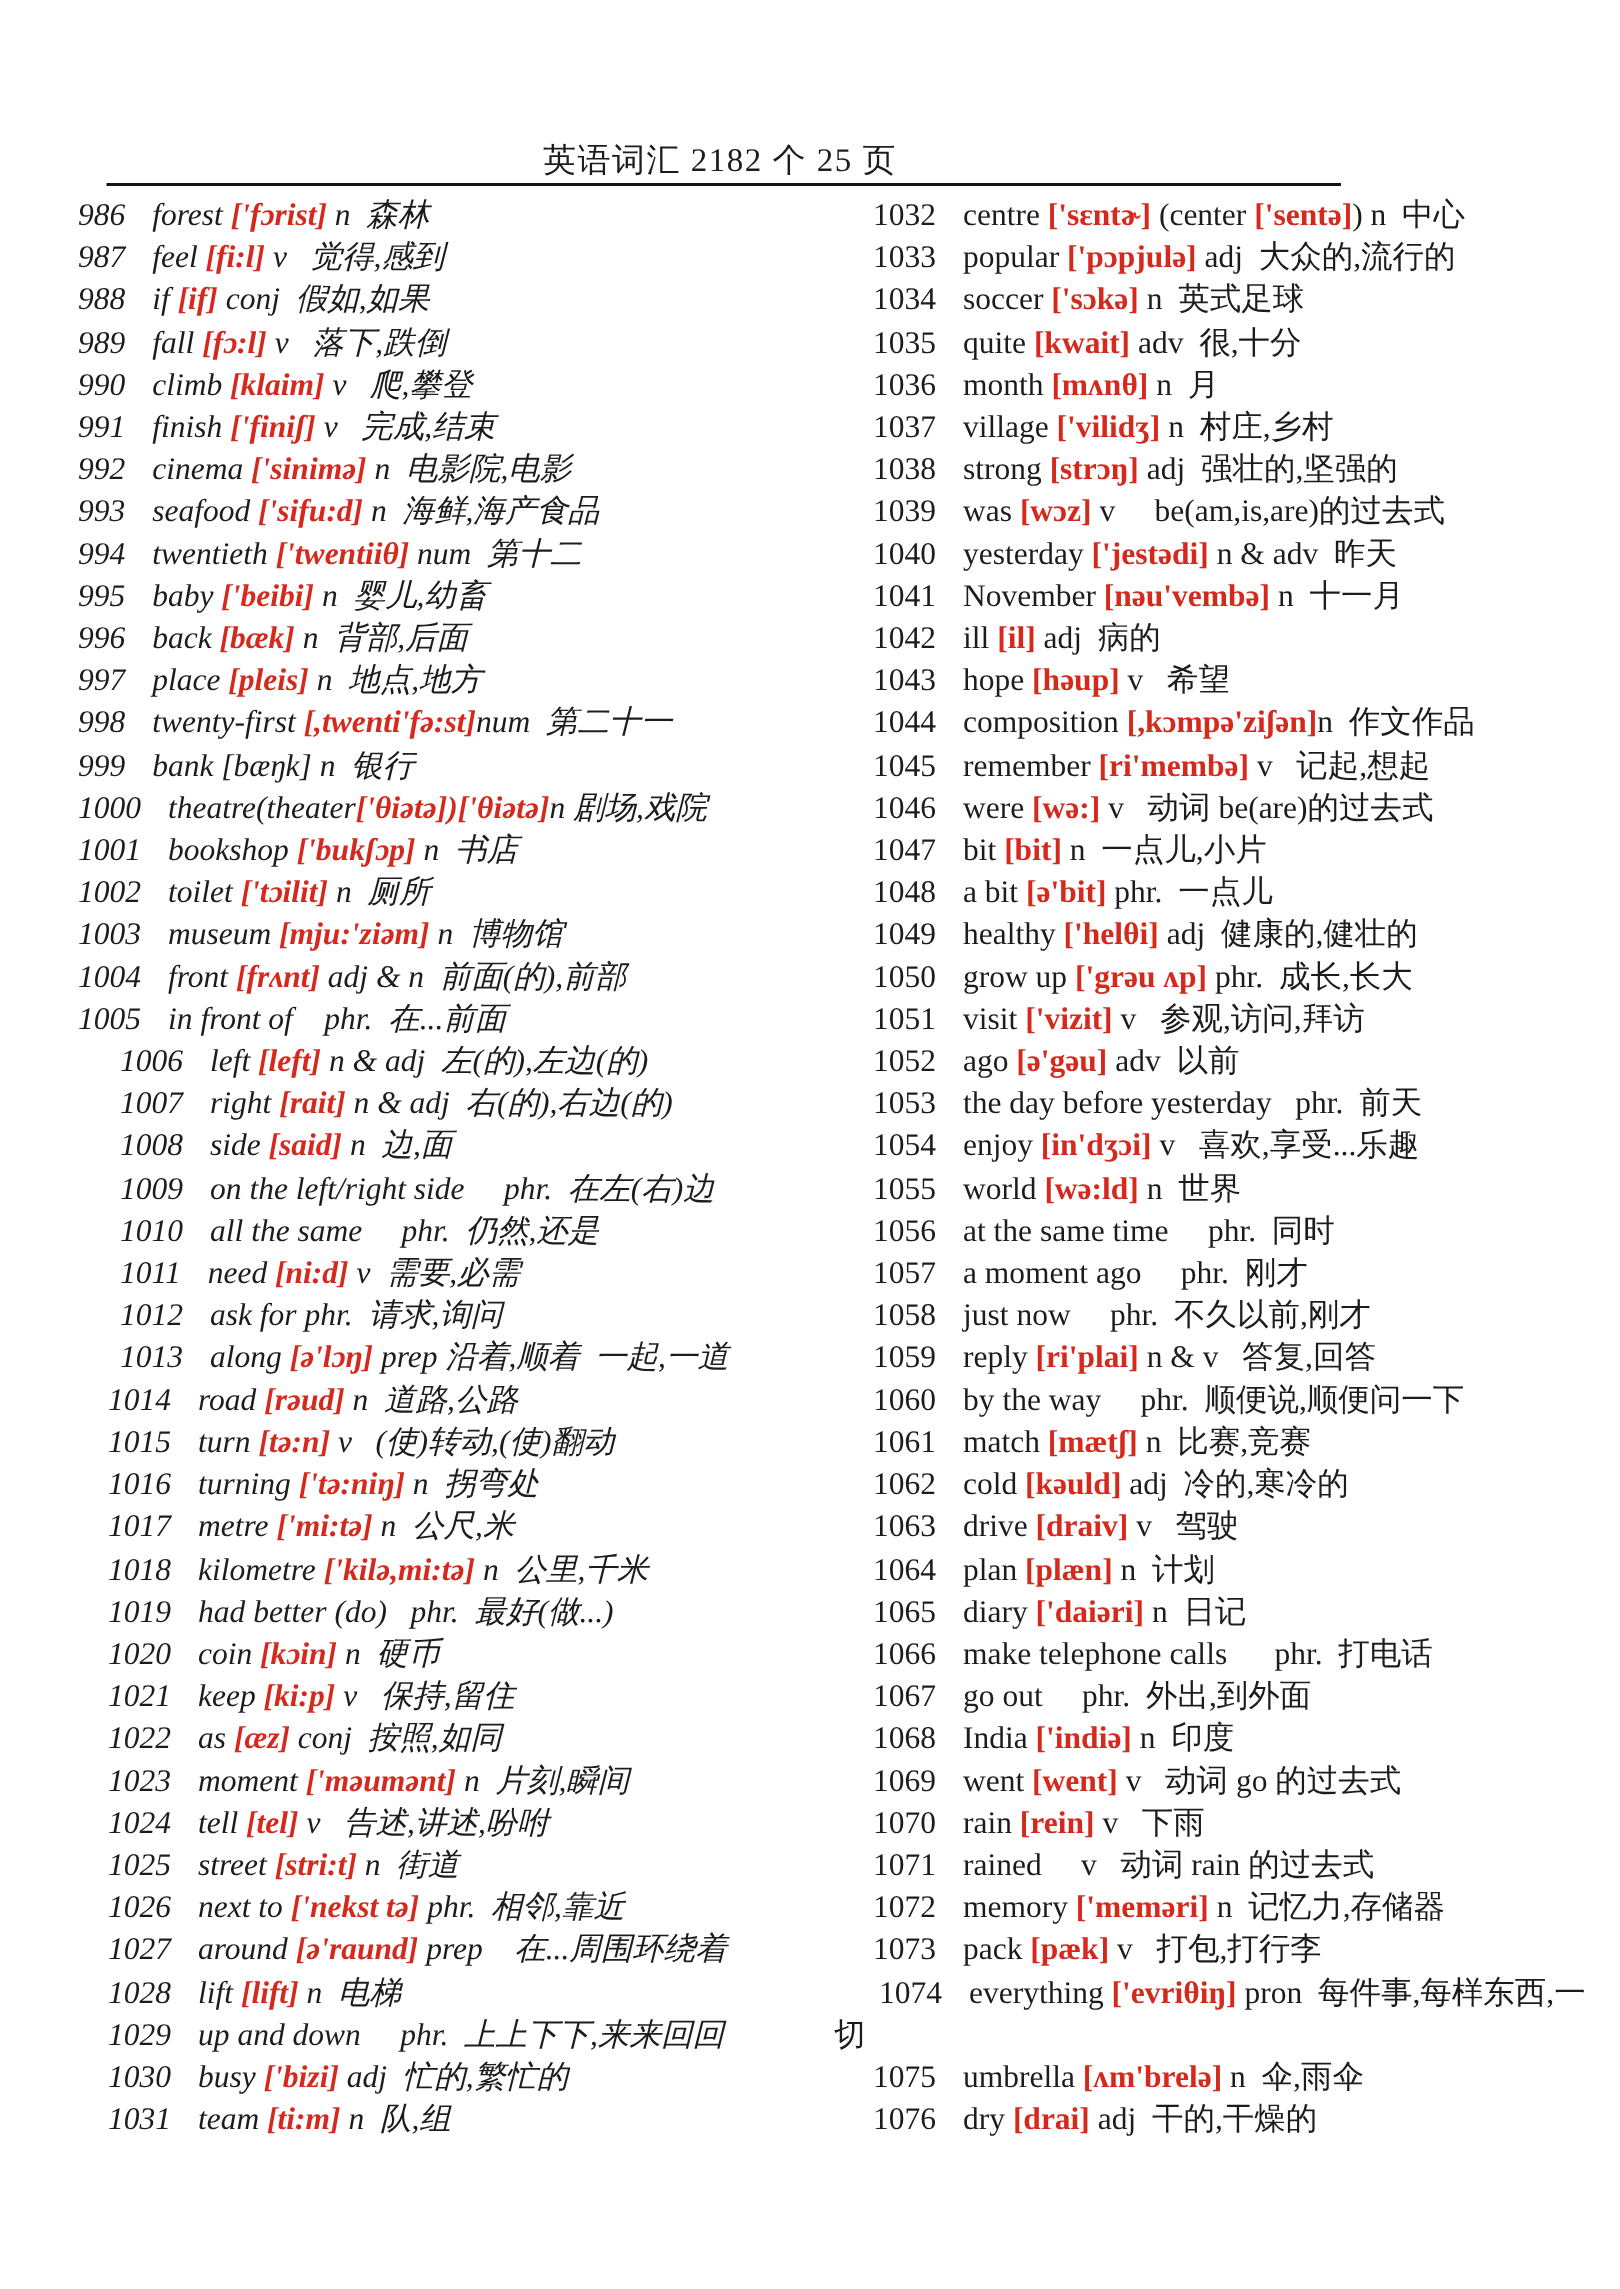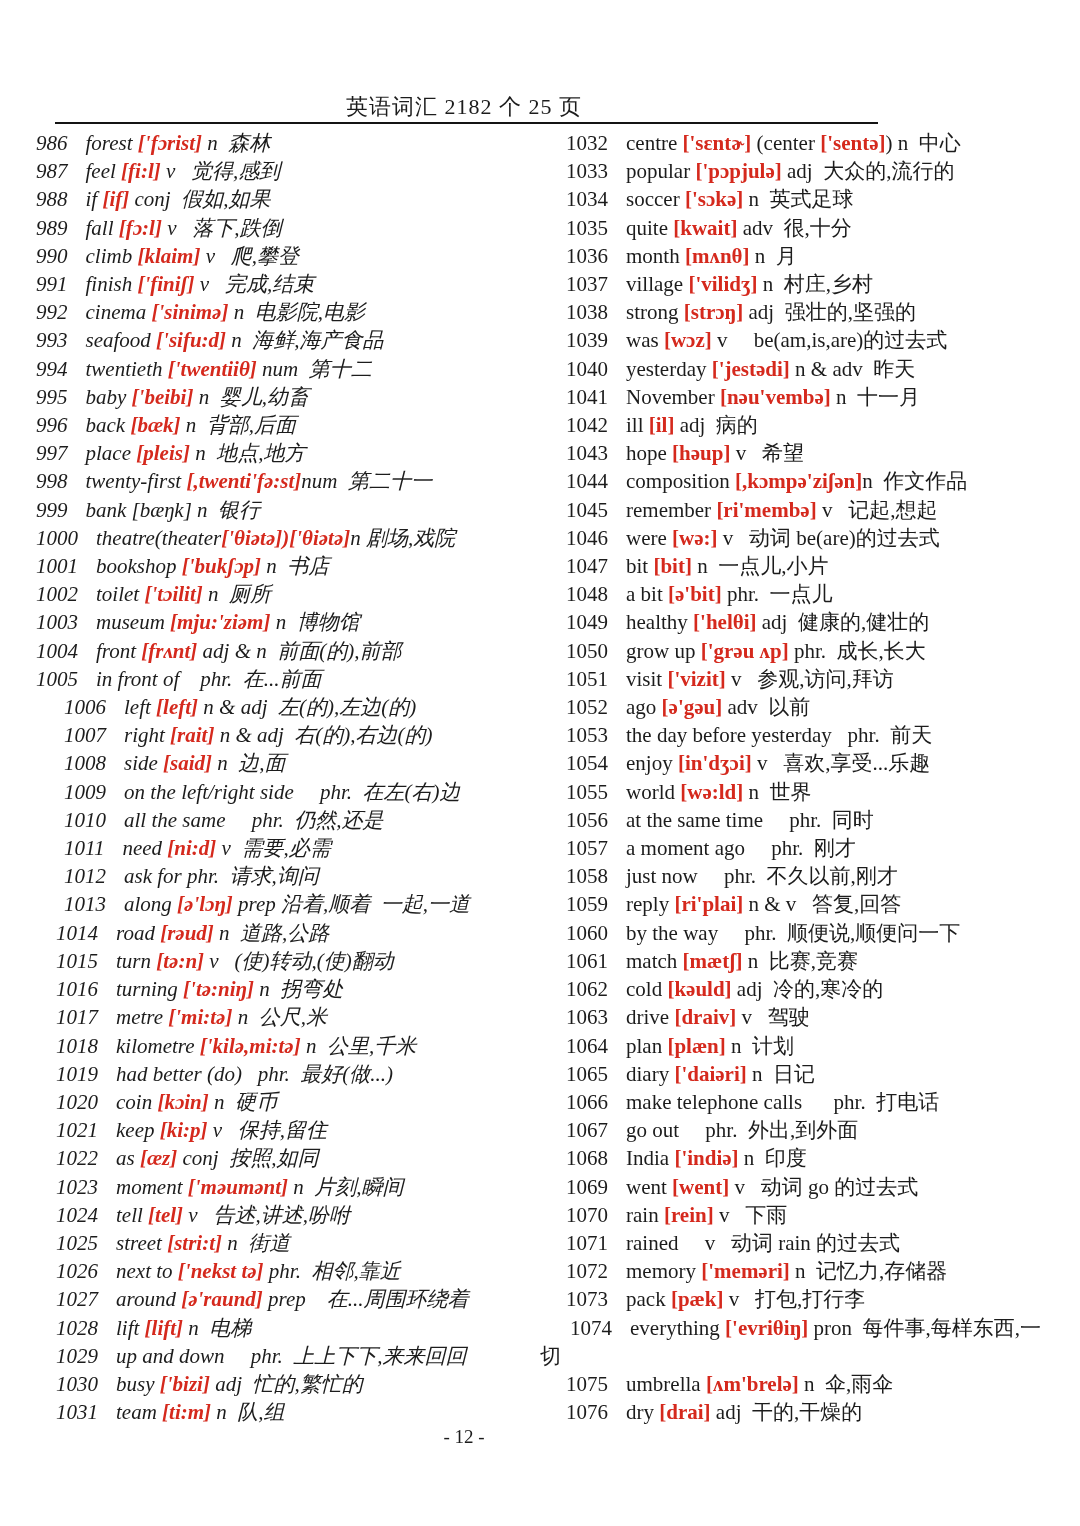--- a/index.html
+++ b/index.html
@@ -1,18 +1,18 @@
 <!DOCTYPE html>
 <html><head>
 <meta charset="utf-8">
 <style>
   html,body{margin:0;padding:0;background:#ffffff;}
   body{width:1080px;height:1526px;overflow:hidden;
        font-family:"Liberation Serif","DejaVu Serif",serif;color:#1c1c1c;}
-  .page{position:relative;width:928px;height:1526px;background:#ffffff;}
+  .page{position:relative;width:928px;height:1526px;background:#ffffff;margin-left:16px;}
   .header{position:absolute;top:92px;left:0;width:100%;text-align:center;
           font-size:22px;letter-spacing:1px;}
   .header-rule{position:absolute;top:122px;left:55px;right:50px;height:0;
                border-top:2px solid #141414;}
   .cols{position:absolute;top:129px;left:30px;display:flex;}
   .col{white-space:pre-wrap;}
   .col-left{width:510px;font-style:italic;}
   .col-right{width:520px;}
   .row{font-size:21px;line-height:28.2px;}
   .no{display:inline;margin-right:18px;}
@@ -23,14 +23,13 @@
 </head>
 <body>
 
 <div class="page">
   <div class="header">英语词汇 2182 个  25 页</div>
   <div class="header-rule"></div>
   <div class="cols">
     <div class="col col-left" id="col-left"><div class="row" style="text-indent: 6px;"><span class="no">986</span><span class="tx">forest </span><span class="ph">['fɔrist]</span><span class="tx"> n  森林</span></div><div class="row" style="text-indent: 6px;"><span class="no">987</span><span class="tx">feel </span><span class="ph">[fi:l]</span><span class="tx"> v   觉得,感到</span></div><div class="row" style="text-indent: 6px;"><span class="no">988</span><span class="tx">if </span><span class="ph">[if]</span><span class="tx"> conj  假如,如果</span></div><div class="row" style="text-indent: 6px;"><span class="no">989</span><span class="tx">fall </span><span class="ph">[fɔ:l]</span><span class="tx"> v   落下,跌倒</span></div><div class="row" style="text-indent: 6px;"><span class="no">990</span><span class="tx">climb </span><span class="ph">[klaim]</span><span class="tx"> v   爬,攀登</span></div><div class="row" style="text-indent: 6px;"><span class="no">991</span><span class="tx">finish </span><span class="ph">['finiʃ]</span><span class="tx"> v   完成,结束</span></div><div class="row" style="text-indent: 6px;"><span class="no">992</span><span class="tx">cinema </span><span class="ph">['sinimə]</span><span class="tx"> n  电影院,电影</span></div><div class="row" style="text-indent: 6px;"><span class="no">993</span><span class="tx">seafood </span><span class="ph">['sifu:d]</span><span class="tx"> n  海鲜,海产食品</span></div><div class="row" style="text-indent: 6px;"><span class="no">994</span><span class="tx">twentieth </span><span class="ph">['twentiiθ]</span><span class="tx"> num  第十二</span></div><div class="row" style="text-indent: 6px;"><span class="no">995</span><span class="tx">baby </span><span class="ph">['beibi]</span><span class="tx"> n  婴儿,幼畜</span></div><div class="row" style="text-indent: 6px;"><span class="no">996</span><span class="tx">back </span><span class="ph">[bæk]</span><span class="tx"> n  背部,后面</span></div><div class="row" style="text-indent: 6px;"><span class="no">997</span><span class="tx">place </span><span class="ph">[pleis]</span><span class="tx"> n  地点,地方</span></div><div class="row" style="text-indent: 6px;"><span class="no">998</span><span class="tx">twenty-first </span><span class="ph">[,twenti'fə:st]</span><span class="tx">num  第二十一</span></div><div class="row" style="text-indent: 6px;"><span class="no">999</span><span class="tx">bank [bæŋk] n  银行</span></div><div class="row" style="text-indent: 6px;"><span class="no">1000</span><span class="tx">theatre(theater</span><span class="ph">['θiətə])['θiətə]</span><span class="tx">n 剧场,戏院</span></div><div class="row" style="text-indent: 6px;"><span class="no">1001</span><span class="tx">bookshop </span><span class="ph">['bukʃɔp]</span><span class="tx"> n  书店</span></div><div class="row" style="text-indent: 6px;"><span class="no">1002</span><span class="tx">toilet </span><span class="ph">['tɔilit]</span><span class="tx"> n  厕所</span></div><div class="row" style="text-indent: 6px;"><span class="no">1003</span><span class="tx">museum </span><span class="ph">[mju:'ziəm]</span><span class="tx"> n  博物馆</span></div><div class="row" style="text-indent: 6px;"><span class="no">1004</span><span class="tx">front </span><span class="ph">[frʌnt]</span><span class="tx"> adj &amp; n  前面(的),前部</span></div><div class="row" style="text-indent: 6px;"><span class="no">1005</span><span class="tx">in front of    phr.  在...前面</span></div><div class="row" style="text-indent: 34px;"><span class="no">1006</span><span class="tx">left </span><span class="ph">[left]</span><span class="tx"> n &amp; adj  左(的),左边(的)</span></div><div class="row" style="text-indent: 34px;"><span class="no">1007</span><span class="tx">right </span><span class="ph">[rait]</span><span class="tx"> n &amp; adj  右(的),右边(的)</span></div><div class="row" style="text-indent: 34px;"><span class="no">1008</span><span class="tx">side </span><span class="ph">[said]</span><span class="tx"> n  边,面</span></div><div class="row" style="text-indent: 34px;"><span class="no">1009</span><span class="tx">on the left/right side     phr.  在左(右)边</span></div><div class="row" style="text-indent: 34px;"><span class="no">1010</span><span class="tx">all the same     phr.  仍然,还是</span></div><div class="row" style="text-indent: 34px;"><span class="no">1011</span><span class="tx">need </span><span class="ph">[ni:d]</span><span class="tx"> v  需要,必需</span></div><div class="row" style="text-indent: 34px;"><span class="no">1012</span><span class="tx">ask for phr.  请求,询问</span></div><div class="row" style="text-indent: 34px;"><span class="no">1013</span><span class="tx">along </span><span class="ph">[ə'lɔŋ]</span><span class="tx"> prep 沿着,顺着  一起,一道</span></div><div class="row" style="text-indent: 26px;"><span class="no">1014</span><span class="tx">road </span><span class="ph">[rəud]</span><span class="tx"> n  道路,公路</span></div><div class="row" style="text-indent: 26px;"><span class="no">1015</span><span class="tx">turn </span><span class="ph">[tə:n]</span><span class="tx"> v   (使)转动,(使)翻动</span></div><div class="row" style="text-indent: 26px;"><span class="no">1016</span><span class="tx">turning </span><span class="ph">['tə:niŋ]</span><span class="tx"> n  拐弯处</span></div><div class="row" style="text-indent: 26px;"><span class="no">1017</span><span class="tx">metre </span><span class="ph">['mi:tə]</span><span class="tx"> n  公尺,米</span></div><div class="row" style="text-indent: 26px;"><span class="no">1018</span><span class="tx">kilometre </span><span class="ph">['kilə,mi:tə]</span><span class="tx"> n  公里,千米</span></div><div class="row" style="text-indent: 26px;"><span class="no">1019</span><span class="tx">had better (do)   phr.  最好(做...)</span></div><div class="row" style="text-indent: 26px;"><span class="no">1020</span><span class="tx">coin </span><span class="ph">[kɔin]</span><span class="tx"> n  硬币</span></div><div class="row" style="text-indent: 26px;"><span class="no">1021</span><span class="tx">keep </span><span class="ph">[ki:p]</span><span class="tx"> v   保持,留住</span></div><div class="row" style="text-indent: 26px;"><span class="no">1022</span><span class="tx">as </span><span class="ph">[æz]</span><span class="tx"> conj  按照,如同</span></div><div class="row" style="text-indent: 26px;"><span class="no">1023</span><span class="tx">moment </span><span class="ph">['məumənt]</span><span class="tx"> n  片刻,瞬间</span></div><div class="row" style="text-indent: 26px;"><span class="no">1024</span><span class="tx">tell </span><span class="ph">[tel]</span><span class="tx"> v   告述,讲述,吩咐</span></div><div class="row" style="text-indent: 26px;"><span class="no">1025</span><span class="tx">street </span><span class="ph">[stri:t]</span><span class="tx"> n  街道</span></div><div class="row" style="text-indent: 26px;"><span class="no">1026</span><span class="tx">next to </span><span class="ph">['nekst tə]</span><span class="tx"> phr.  相邻,靠近</span></div><div class="row" style="text-indent: 26px;"><span class="no">1027</span><span class="tx">around </span><span class="ph">[ə'raund]</span><span class="tx"> prep    在...周围环绕着</span></div><div class="row" style="text-indent: 26px;"><span class="no">1028</span><span class="tx">lift </span><span class="ph">[lift]</span><span class="tx"> n  电梯</span></div><div class="row" style="text-indent: 26px;"><span class="no">1029</span><span class="tx">up and down     phr.  上上下下,来来回回</span></div><div class="row" style="text-indent: 26px;"><span class="no">1030</span><span class="tx">busy </span><span class="ph">['bizi]</span><span class="tx"> adj  忙的,繁忙的</span></div><div class="row" style="text-indent: 26px;"><span class="no">1031</span><span class="tx">team </span><span class="ph">[ti:m]</span><span class="tx"> n  队,组</span></div></div>
     <div class="col col-right" id="col-right"><div class="row" style="text-indent: 26px;"><span class="no">1032</span><span class="tx">centre </span><span class="ph">['sɛntɚ]</span><span class="tx"> (center </span><span class="ph">['sentə]</span><span class="tx">) n  中心</span></div><div class="row" style="text-indent: 26px;"><span class="no">1033</span><span class="tx">popular </span><span class="ph">['pɔpjulə]</span><span class="tx"> adj  大众的,流行的</span></div><div class="row" style="text-indent: 26px;"><span class="no">1034</span><span class="tx">soccer </span><span class="ph">['sɔkə]</span><span class="tx"> n  英式足球</span></div><div class="row" style="text-indent: 26px;"><span class="no">1035</span><span class="tx">quite </span><span class="ph">[kwait]</span><span class="tx"> adv  很,十分</span></div><div class="row" style="text-indent: 26px;"><span class="no">1036</span><span class="tx">month </span><span class="ph">[mʌnθ]</span><span class="tx"> n  月</span></div><div class="row" style="text-indent: 26px;"><span class="no">1037</span><span class="tx">village </span><span class="ph">['vilidʒ]</span><span class="tx"> n  村庄,乡村</span></div><div class="row" style="text-indent: 26px;"><span class="no">1038</span><span class="tx">strong </span><span class="ph">[strɔŋ]</span><span class="tx"> adj  强壮的,坚强的</span></div><div class="row" style="text-indent: 26px;"><span class="no">1039</span><span class="tx">was </span><span class="ph">[wɔz]</span><span class="tx"> v     be(am,is,are)的过去式</span></div><div class="row" style="text-indent: 26px;"><span class="no">1040</span><span class="tx">yesterday </span><span class="ph">['jestədi]</span><span class="tx"> n &amp; adv  昨天</span></div><div class="row" style="text-indent: 26px;"><span class="no">1041</span><span class="tx">November </span><span class="ph">[nəu'vembə]</span><span class="tx"> n  十一月</span></div><div class="row" style="text-indent: 26px;"><span class="no">1042</span><span class="tx">ill </span><span class="ph">[il]</span><span class="tx"> adj  病的</span></div><div class="row" style="text-indent: 26px;"><span class="no">1043</span><span class="tx">hope </span><span class="ph">[həup]</span><span class="tx"> v   希望</span></div><div class="row" style="text-indent: 26px;"><span class="no">1044</span><span class="tx">composition </span><span class="ph">[,kɔmpə'ziʃən]</span><span class="tx">n  作文作品</span></div><div class="row" style="text-indent: 26px;"><span class="no">1045</span><span class="tx">remember </span><span class="ph">[ri'membə]</span><span class="tx"> v   记起,想起</span></div><div class="row" style="text-indent: 26px;"><span class="no">1046</span><span class="tx">were </span><span class="ph">[wə:]</span><span class="tx"> v   动词 be(are)的过去式</span></div><div class="row" style="text-indent: 26px;"><span class="no">1047</span><span class="tx">bit </span><span class="ph">[bit]</span><span class="tx"> n  一点儿,小片</span></div><div class="row" style="text-indent: 26px;"><span class="no">1048</span><span class="tx">a bit </span><span class="ph">[ə'bit]</span><span class="tx"> phr.  一点儿</span></div><div class="row" style="text-indent: 26px;"><span class="no">1049</span><span class="tx">healthy </span><span class="ph">['helθi]</span><span class="tx"> adj  健康的,健壮的</span></div><div class="row" style="text-indent: 26px;"><span class="no">1050</span><span class="tx">grow up </span><span class="ph">['grəu ʌp]</span><span class="tx"> phr.  成长,长大</span></div><div class="row" style="text-indent: 26px;"><span class="no">1051</span><span class="tx">visit </span><span class="ph">['vizit]</span><span class="tx"> v   参观,访问,拜访</span></div><div class="row" style="text-indent: 26px;"><span class="no">1052</span><span class="tx">ago </span><span class="ph">[ə'gəu]</span><span class="tx"> adv  以前</span></div><div class="row" style="text-indent: 26px;"><span class="no">1053</span><span class="tx">the day before yesterday   phr.  前天</span></div><div class="row" style="text-indent: 26px;"><span class="no">1054</span><span class="tx">enjoy </span><span class="ph">[in'dʒɔi]</span><span class="tx"> v   喜欢,享受...乐趣</span></div><div class="row" style="text-indent: 26px;"><span class="no">1055</span><span class="tx">world </span><span class="ph">[wə:ld]</span><span class="tx"> n  世界</span></div><div class="row" style="text-indent: 26px;"><span class="no">1056</span><span class="tx">at the same time     phr.  同时</span></div><div class="row" style="text-indent: 26px;"><span class="no">1057</span><span class="tx">a moment ago     phr.  刚才</span></div><div class="row" style="text-indent: 26px;"><span class="no">1058</span><span class="tx">just now     phr.  不久以前,刚才</span></div><div class="row" style="text-indent: 26px;"><span class="no">1059</span><span class="tx">reply </span><span class="ph">[ri'plai]</span><span class="tx"> n &amp; v   答复,回答</span></div><div class="row" style="text-indent: 26px;"><span class="no">1060</span><span class="tx">by the way     phr.  顺便说,顺便问一下</span></div><div class="row" style="text-indent: 26px;"><span class="no">1061</span><span class="tx">match </span><span class="ph">[mætʃ]</span><span class="tx"> n  比赛,竞赛</span></div><div class="row" style="text-indent: 26px;"><span class="no">1062</span><span class="tx">cold </span><span class="ph">[kəuld]</span><span class="tx"> adj  冷的,寒冷的</span></div><div class="row" style="text-indent: 26px;"><span class="no">1063</span><span class="tx">drive </span><span class="ph">[draiv]</span><span class="tx"> v   驾驶</span></div><div class="row" style="text-indent: 26px;"><span class="no">1064</span><span class="tx">plan </span><span class="ph">[plæn]</span><span class="tx"> n  计划</span></div><div class="row" style="text-indent: 26px;"><span class="no">1065</span><span class="tx">diary </span><span class="ph">['daiəri]</span><span class="tx"> n  日记</span></div><div class="row" style="text-indent: 26px;"><span class="no">1066</span><span class="tx">make telephone calls      phr.  打电话</span></div><div class="row" style="text-indent: 26px;"><span class="no">1067</span><span class="tx">go out     phr.  外出,到外面</span></div><div class="row" style="text-indent: 26px;"><span class="no">1068</span><span class="tx">India </span><span class="ph">['indiə]</span><span class="tx"> n  印度</span></div><div class="row" style="text-indent: 26px;"><span class="no">1069</span><span class="tx">went </span><span class="ph">[went]</span><span class="tx"> v   动词 go 的过去式</span></div><div class="row" style="text-indent: 26px;"><span class="no">1070</span><span class="tx">rain </span><span class="ph">[rein]</span><span class="tx"> v   下雨</span></div><div class="row" style="text-indent: 26px;"><span class="no">1071</span><span class="tx">rained     v   动词 rain 的过去式</span></div><div class="row" style="text-indent: 26px;"><span class="no">1072</span><span class="tx">memory </span><span class="ph">['meməri]</span><span class="tx"> n  记忆力,存储器</span></div><div class="row" style="text-indent: 26px;"><span class="no">1073</span><span class="tx">pack </span><span class="ph">[pæk]</span><span class="tx"> v   打包,打行李</span></div><div class="row" style="text-indent: 30px;"><span class="no">1074</span><span class="tx">everything </span><span class="ph">['evriθiŋ]</span><span class="tx"> pron  每件事,每样东西,一切</span></div><div class="row" style="text-indent: 26px;"><span class="no">1075</span><span class="tx">umbrella </span><span class="ph">[ʌm'brelə]</span><span class="tx"> n  伞,雨伞</span></div><div class="row" style="text-indent: 26px;"><span class="no">1076</span><span class="tx">dry </span><span class="ph">[drai]</span><span class="tx"> adj  干的,干燥的</span></div></div>
   </div>
-  <div class="footer">- 12 -</div>
 </div>
 
 </body></html>

